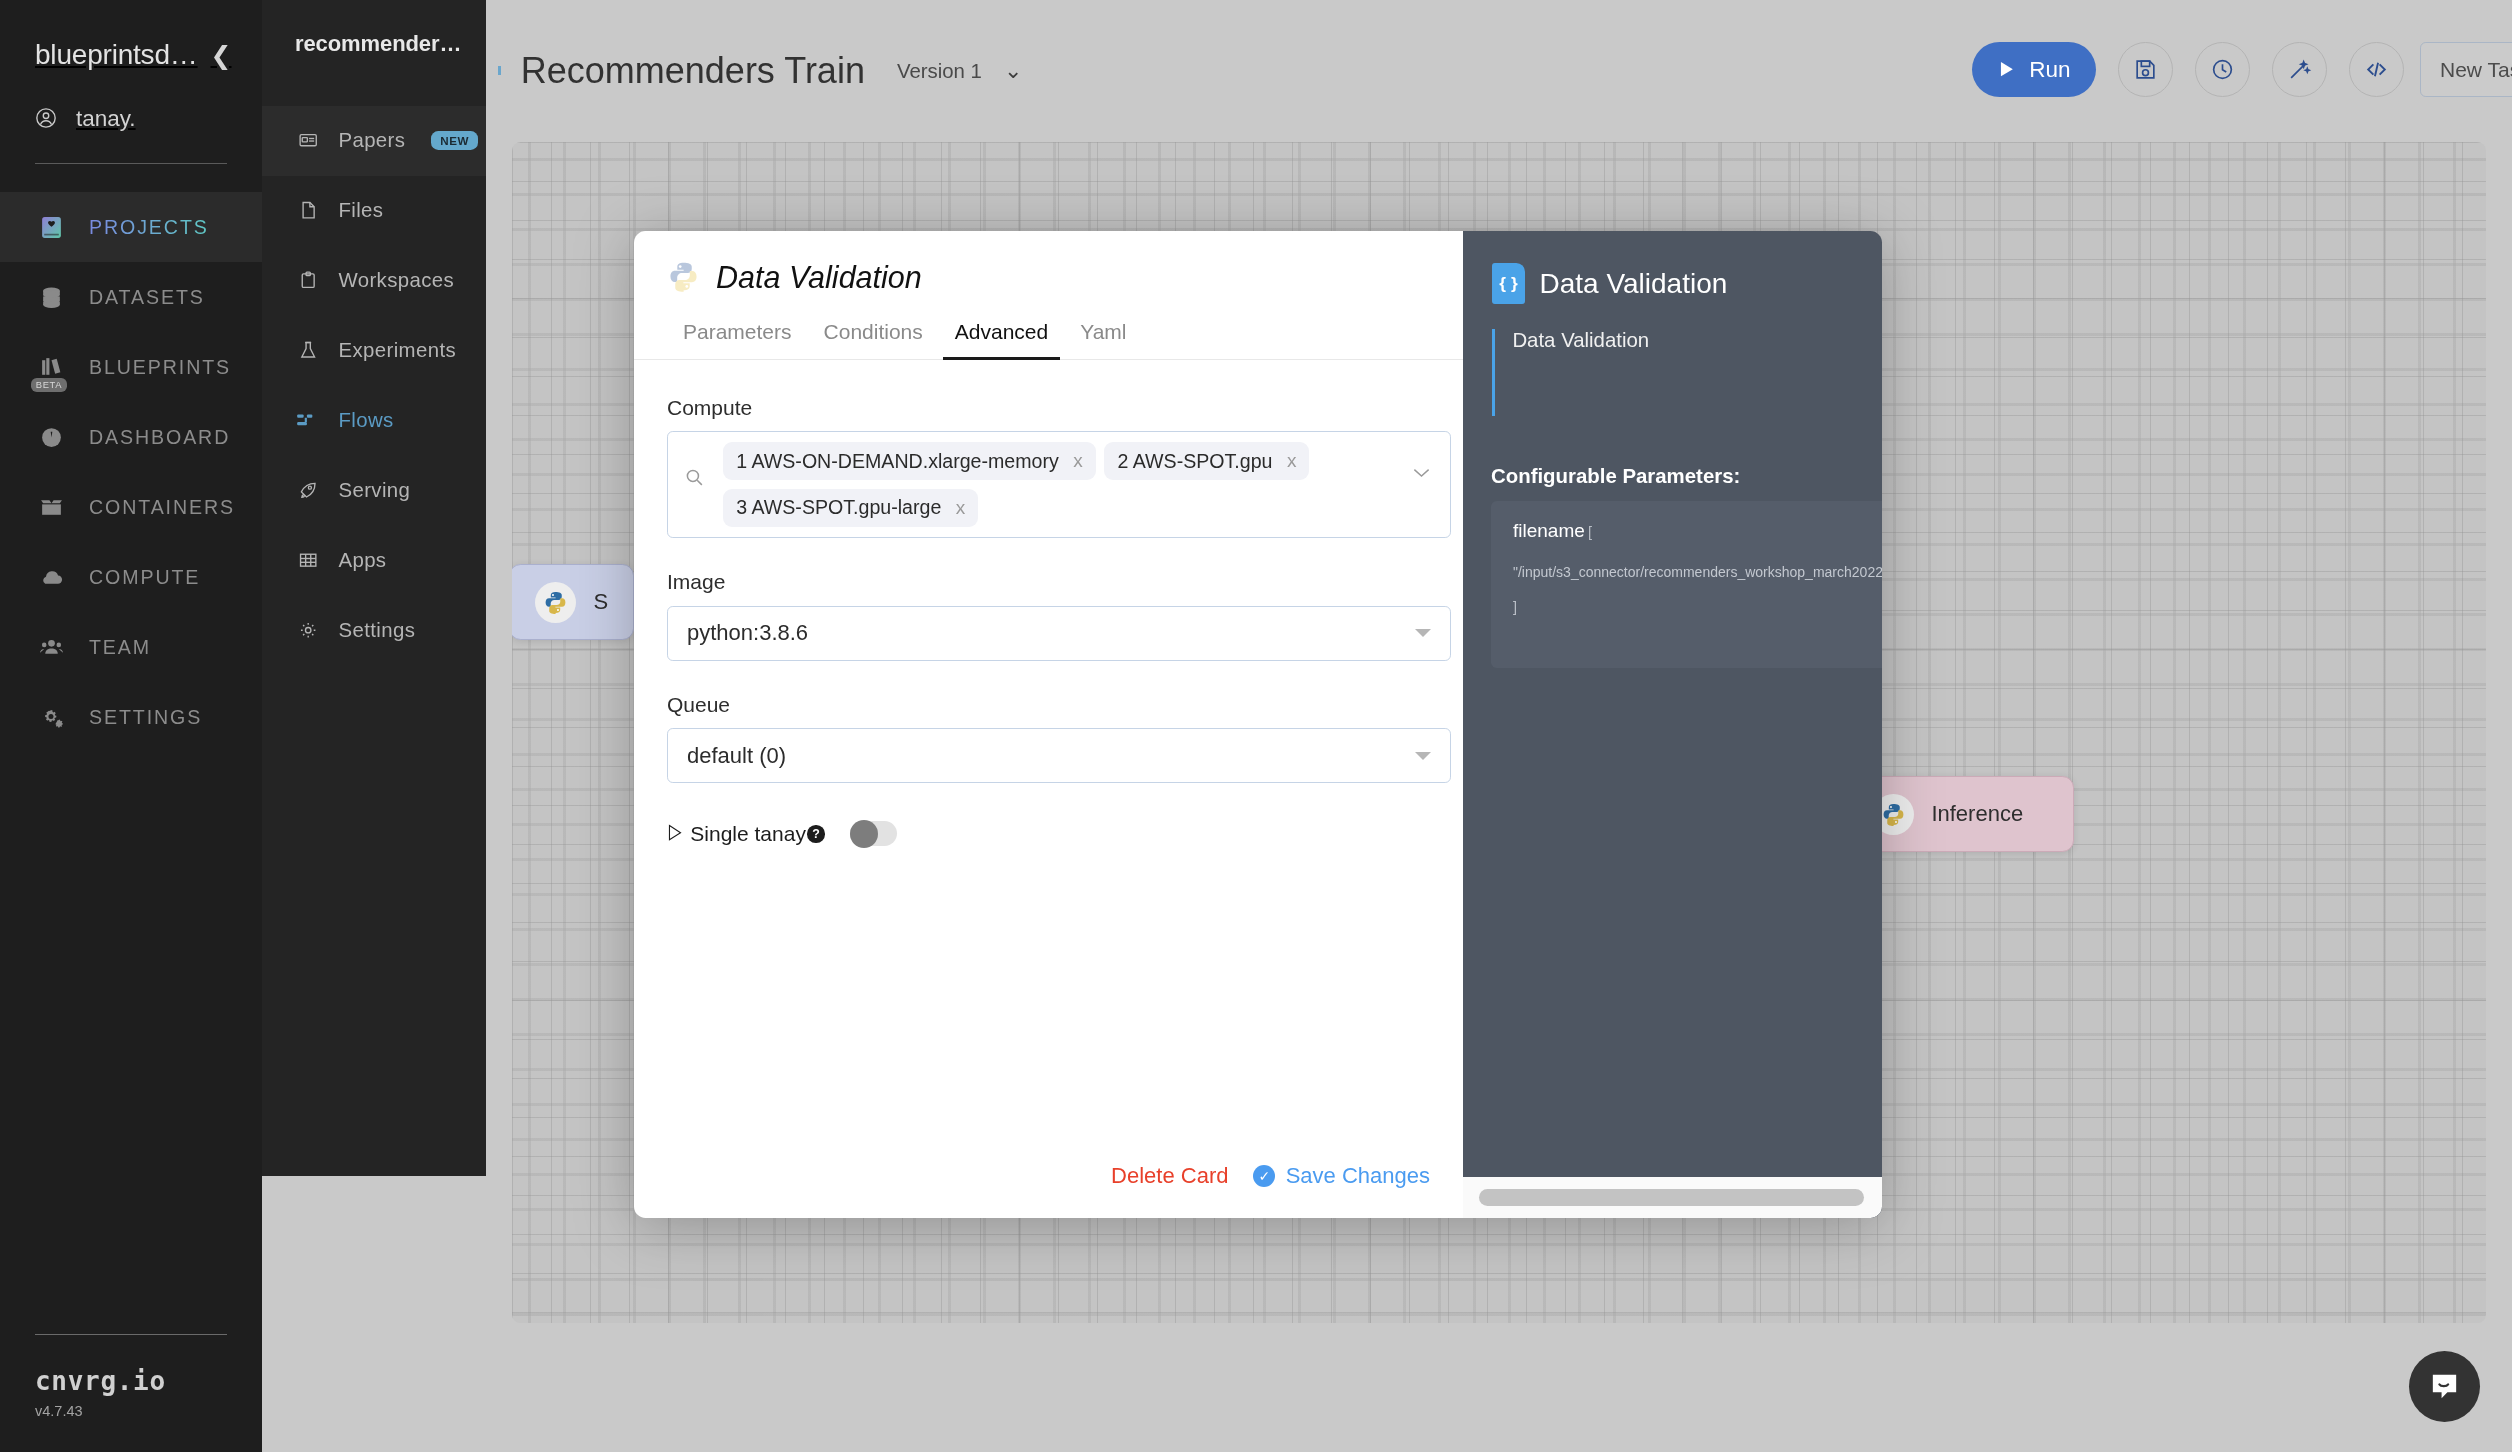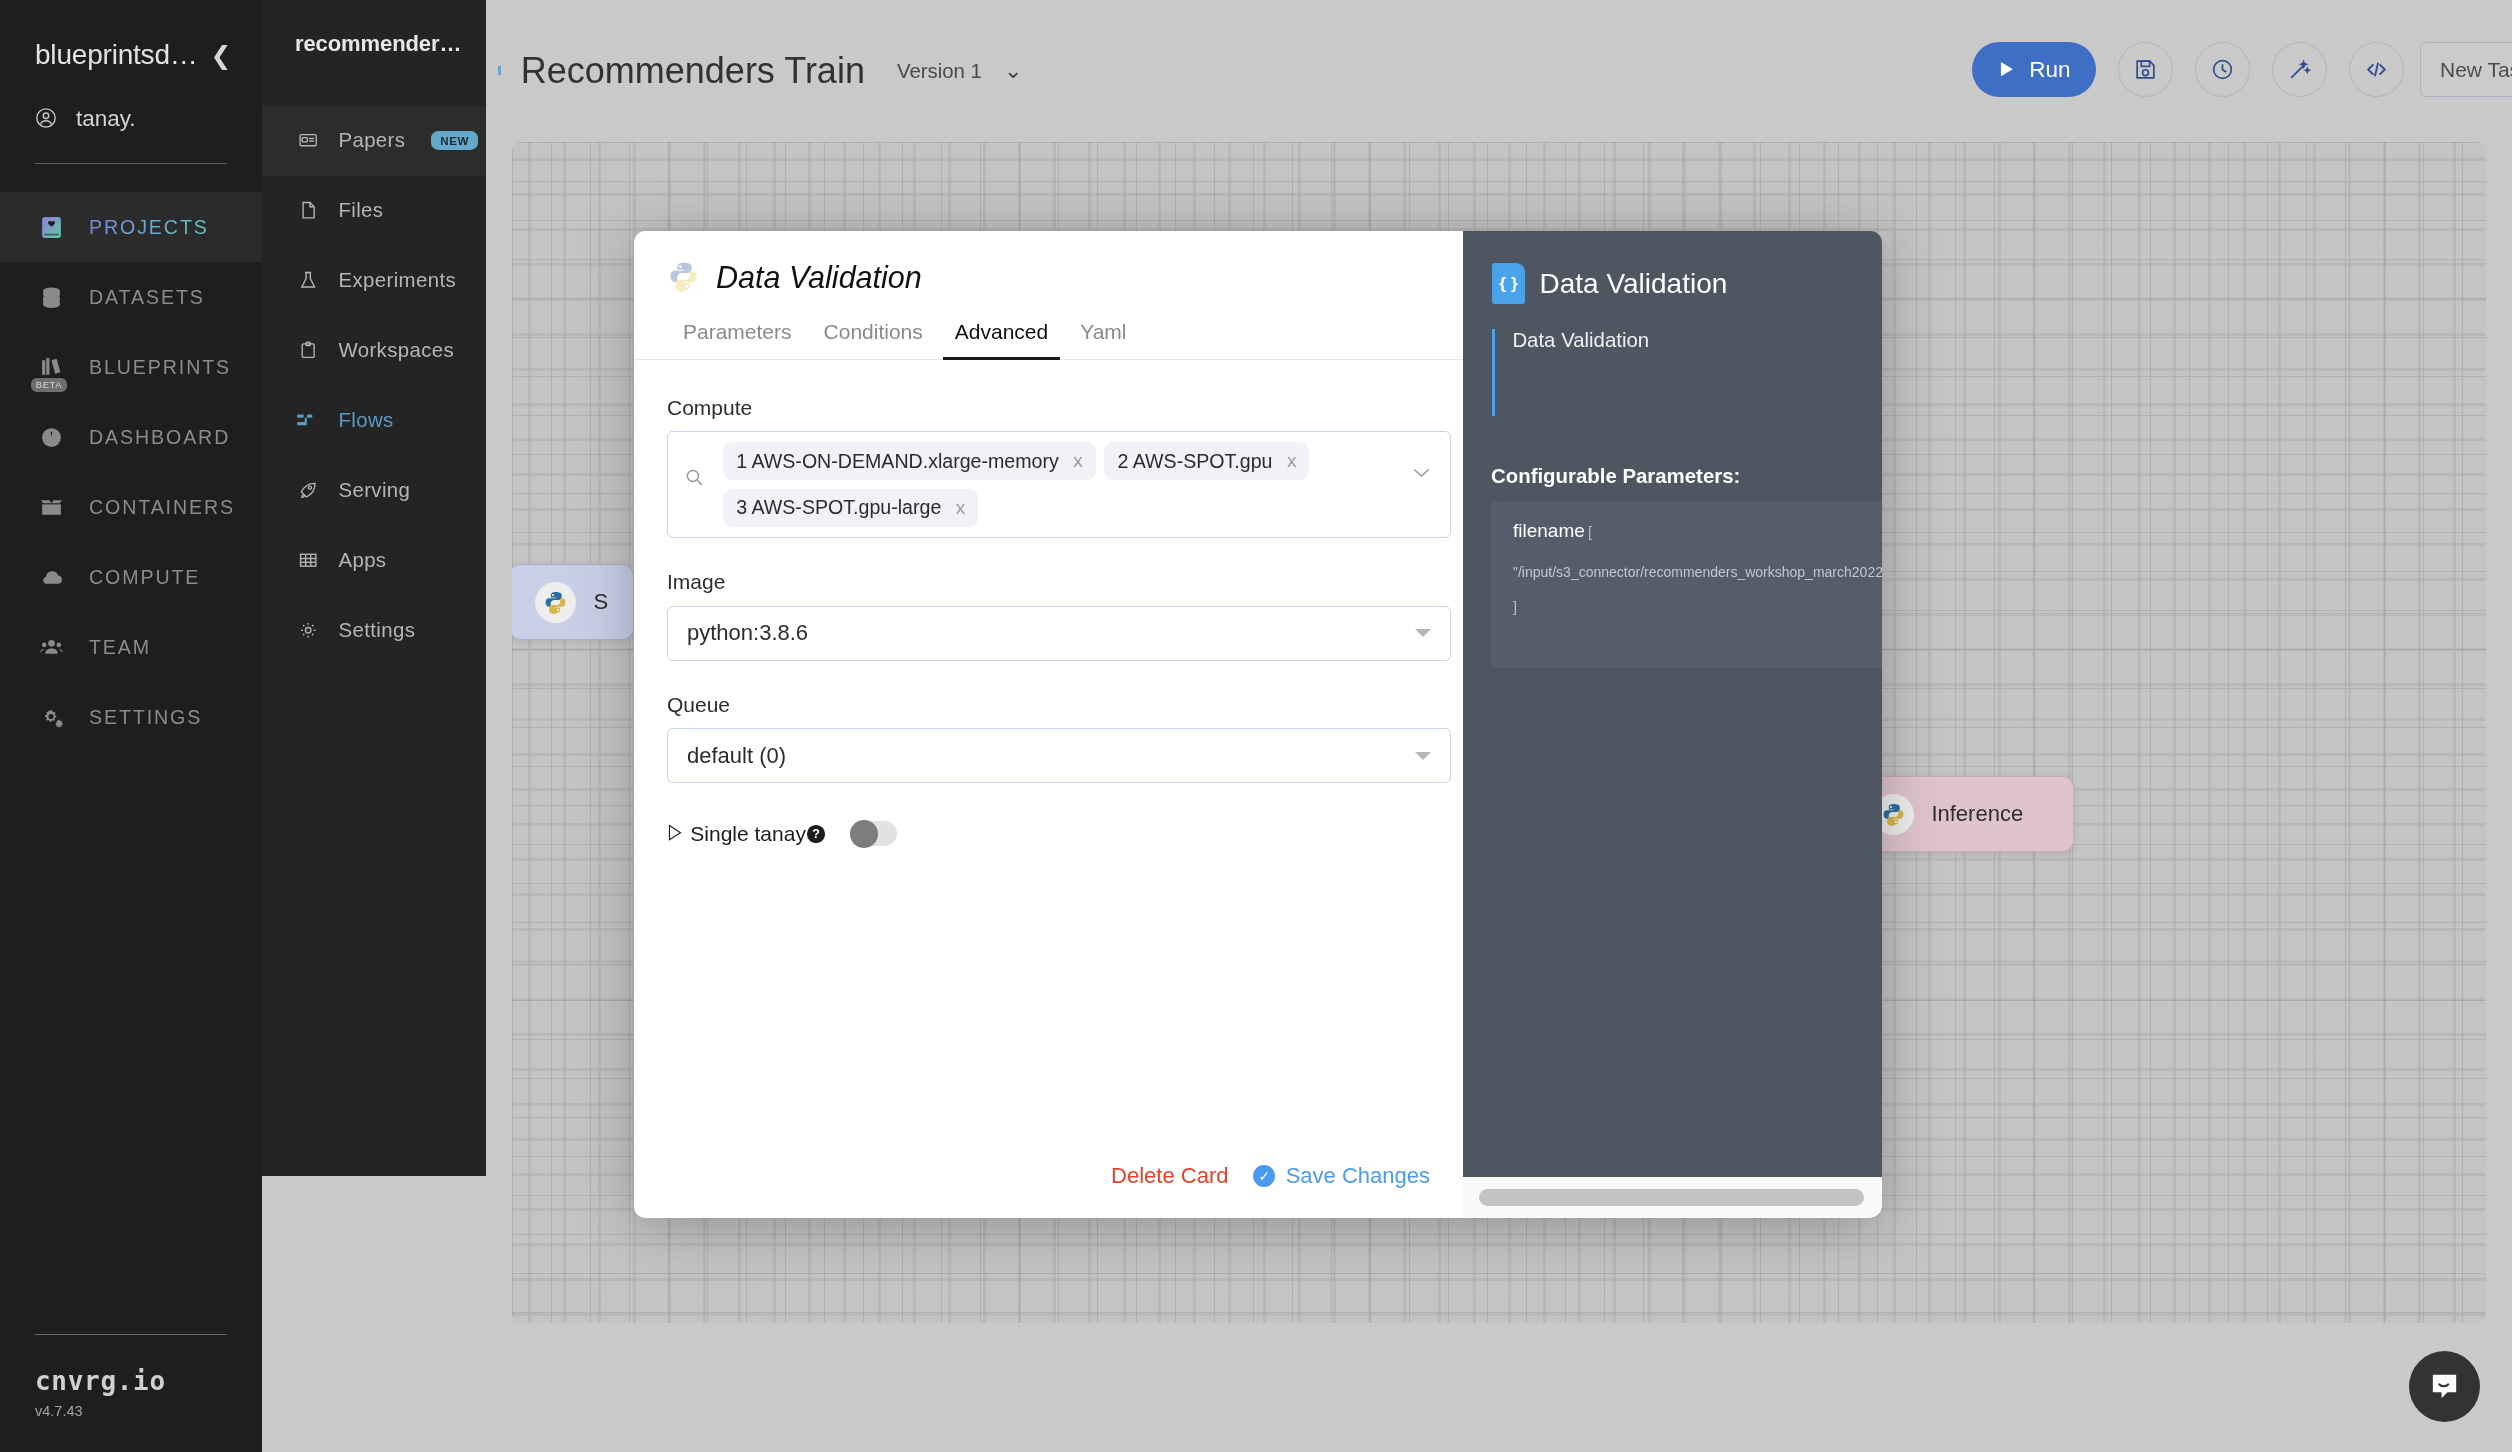--- a/index.html
+++ b/index.html
@@ -11,21 +11,21 @@
   }
   #app { position: relative; width: 2512px; height: 1452px; display: flex; }
 
   
   .sidebar-primary {
     width: 262px; height: 1452px;
     background: #1e1e1e;
     flex: 0 0 262px;
     position: relative;
   }
-  .sb-top { padding: 39px 0 0 0; }
+  .sb-top { padding: 39px 0 0 0; text-decoration: underline; }
   .sb-org-row {
     display: flex; align-items: center; justify-content: space-between;
     padding: 0 30.5px 0 35px;
   }
   .sb-org-name {
     color: #e3e3e3; font-size: 28px; font-weight: 400; letter-spacing: -0.2px;
   }
   .sb-collapse { color: #d6d6d6; font-size: 25px; line-height: 1; cursor: pointer; }
   .sb-user-row {
     display: flex; align-items: center; gap: 19px;
@@ -433,35 +433,35 @@
             <path d="M6 3h8l5 5v13H6z"></path>
               <path d="M14 3v5h5"></path>
           </svg>
         </span>
         <span class="plbl">Files</span>
       </div>
 
       <div class="proj-item">
         <span class="pi-icon">
           <svg width="20.4" height="20.4" viewBox="0 0 24 24" fill="none" stroke="#b5b5b5" stroke-width="1.6">
-            <path d="M9.5 3v7L4.5 20h15L14.5 10V3z"></path>
-              <line x1="8.5" y1="3" x2="15.5" y2="3"></line>
-          </svg>
-        </span>
-        <span class="plbl">Experiments</span>
+            <rect x="5" y="4.5" width="14" height="16" rx="1.5"></rect>
+            <rect x="9.5" y="2.5" width="5" height="4" rx="1"></rect>
+          </svg>
+        </span>
+        <span class="plbl">Workspaces</span>
       </div>
 
       <div class="proj-item">
         <span class="pi-icon">
           <svg width="20.4" height="20.4" viewBox="0 0 24 24" fill="none" stroke="#b5b5b5" stroke-width="1.6">
-            <rect x="5" y="4.5" width="14" height="16" rx="1.5"></rect>
-            <rect x="9.5" y="2.5" width="5" height="4" rx="1"></rect>
-          </svg>
-        </span>
-        <span class="plbl">Workspaces</span>
+            <path d="M9.5 3v7L4.5 20h15L14.5 10V3z"></path>
+              <line x1="8.5" y1="3" x2="15.5" y2="3"></line>
+          </svg>
+        </span>
+        <span class="plbl">Experiments</span>
       </div>
 
       <div class="proj-item active">
         <svg class="pi-icon" width="22" height="22" viewBox="0 0 24 24" fill="#5b9bc4">
           <rect x="2" y="6" width="6" height="3" rx="1"></rect>
           <rect x="11" y="6" width="5" height="3" rx="1"></rect>
           <rect x="2" y="13" width="9" height="3" rx="1"></rect>
           <rect x="9" y="9" width="2" height="4"></rect>
         </svg>
         <span class="plbl">Flows</span>

